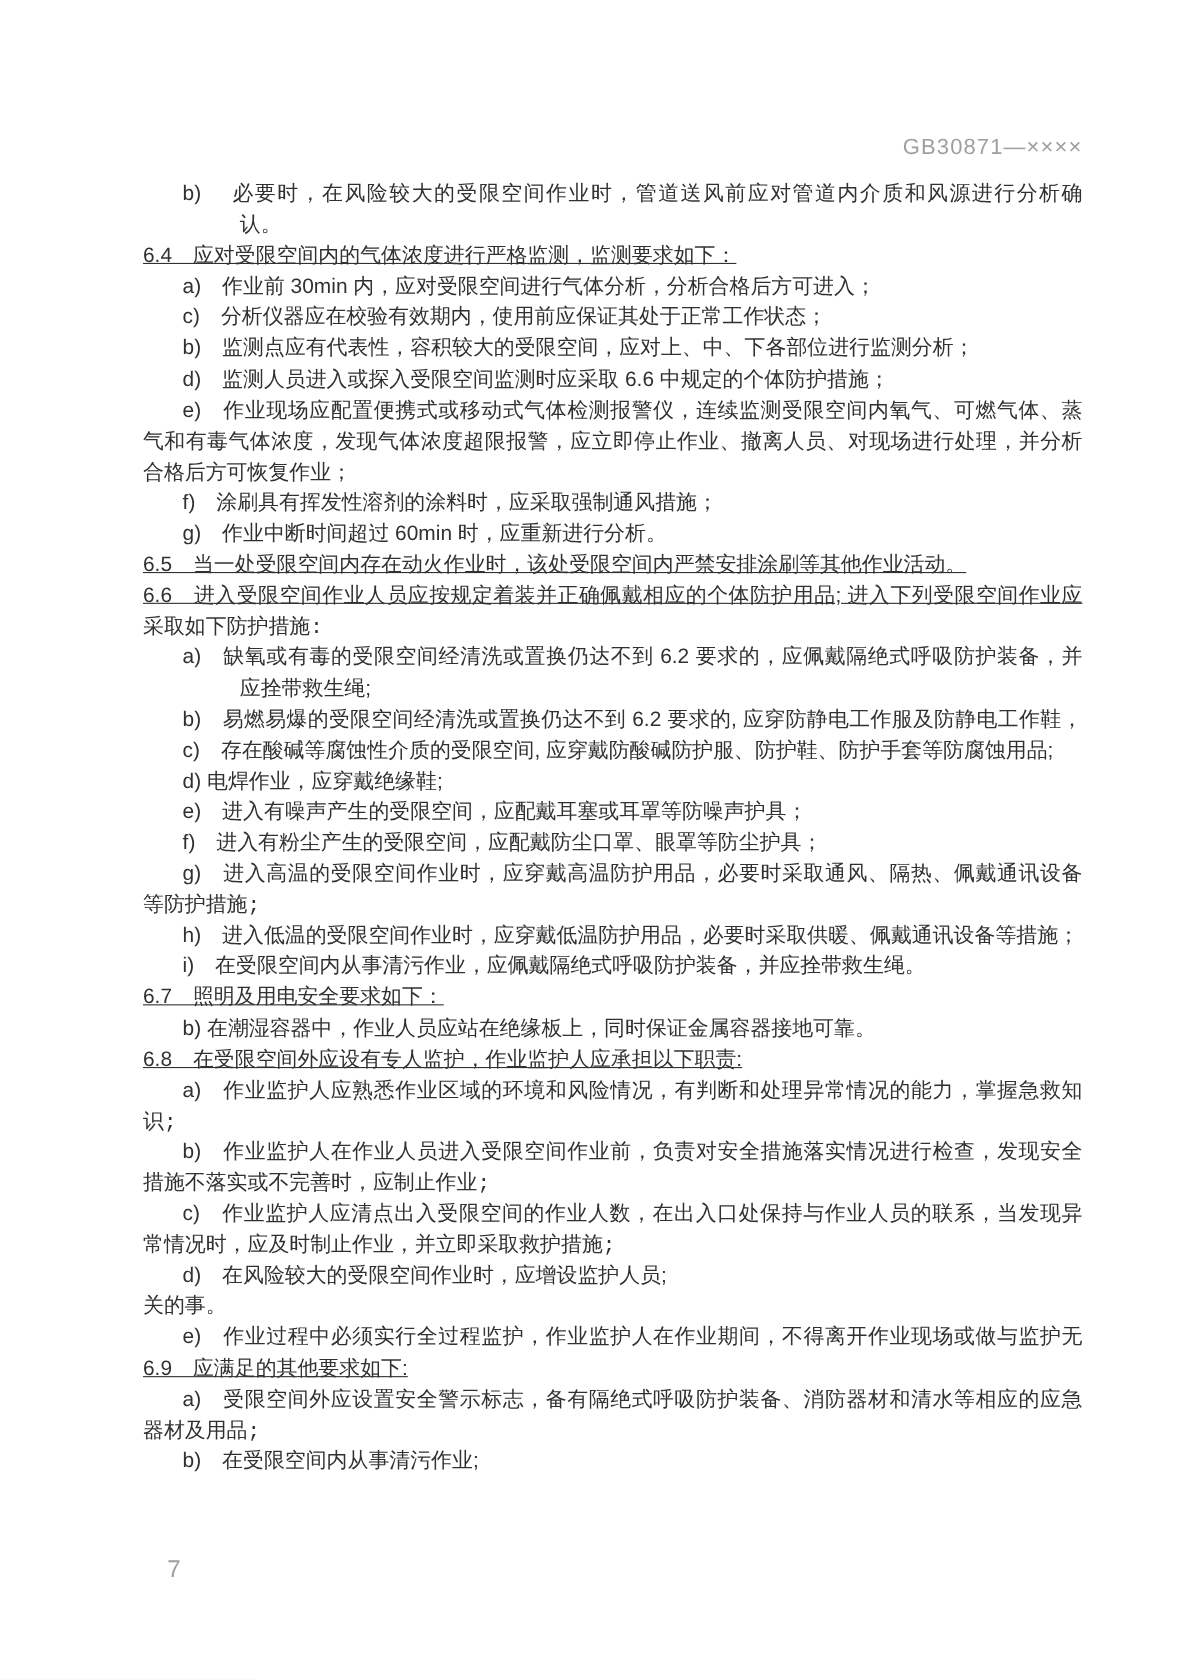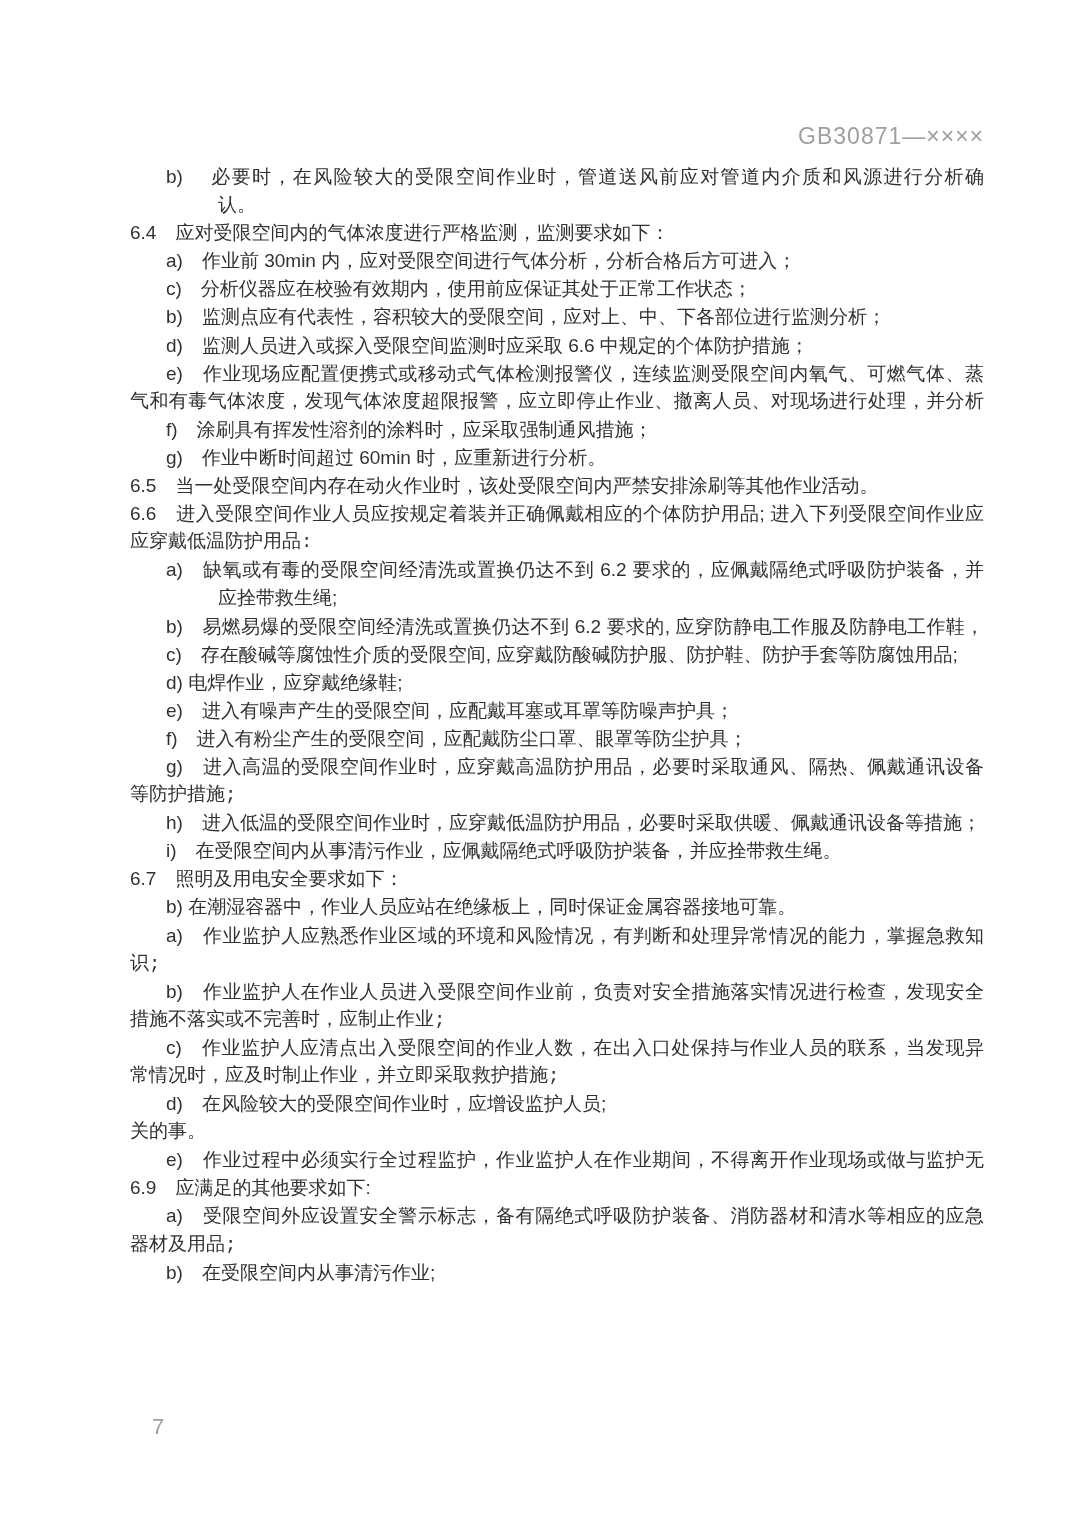--- a/index.html
+++ b/index.html
@@ -12,35 +12,35 @@
     background: #ffffff;
     overflow: hidden;
     font-family: "Liberation Sans", "DejaVu Sans", sans-serif;
   }
   .header {
     position: absolute;
     top: 123px;
     left: 130px;
     right: 96px;
     text-align: right;
-    font-size: 23px;
+    font-size: 20px;
     letter-spacing: 1px;
     color: #9da0a3;
   }
   .content {
     position: absolute;
     top: 163px;
     left: 130px;
     width: 854px;
     font-size: 19px;
     line-height: 28.1px;
     color: #313131;
   }
   .line { min-height: 28.1px; }
-  .line.section { padding-left: 0; }
+  .line.section { padding-left: 0; text-decoration: underline; }
   .line.flush   { padding-left: 0; font-family: Liberation Mono, monospace; }
   .line.item    { padding-left: 36px; }
   .line.hang2   { padding-left: 88px; }
   .line.fill {
     text-align: justify;
     text-align-last: justify;
   }
   .footer {
     position: absolute;
     left: 152px;
@@ -61,38 +61,40 @@
   <div class="content">
       <div class="line item fill">b)　 必要时，在风险较大的受限空间作业时，管道送风前应对管道内介质和风源进行分析确</div>
       <div class="line hang2">认。</div>
       <div class="line section">6.4　应对受限空间内的气体浓度进行严格监测，监测要求如下：</div>
       <div class="line item">a)　作业前 30min 内，应对受限空间进行气体分析，分析合格后方可进入；</div>
       <div class="line item">c)　分析仪器应在校验有效期内，使用前应保证其处于正常工作状态；</div>
       <div class="line item">b)　监测点应有代表性，容积较大的受限空间，应对上、中、下各部位进行监测分析；</div>
       <div class="line item">d)　监测人员进入或探入受限空间监测时应采取 6.6 中规定的个体防护措施；</div>
       <div class="line item fill">e)　作业现场应配置便携式或移动式气体检测报警仪，连续监测受限空间内氧气、可燃气体、蒸</div>
       <div class="line flush fill">气和有毒气体浓度，发现气体浓度超限报警，应立即停止作业、撤离人员、对现场进行处理，并分析</div>
+      <div class="line flush">合格后方可恢复作业；</div>
       <div class="line item">f)　涂刷具有挥发性溶剂的涂料时，应采取强制通风措施；</div>
       <div class="line item">g)　作业中断时间超过 60min 时，应重新进行分析。</div>
       <div class="line section">6.5　当一处受限空间内存在动火作业时，该处受限空间内严禁安排涂刷等其他作业活动。</div>
       <div class="line section fill">6.6　进入受限空间作业人员应按规定着装并正确佩戴相应的个体防护用品; 进入下列受限空间作业应</div>
-      <div class="line flush">应穿戴低温防护用品:</div>
+      <div class="line flush">采取如下防护措施:</div>
       <div class="line item fill">a)　缺氧或有毒的受限空间经清洗或置换仍达不到 6.2 要求的，应佩戴隔绝式呼吸防护装备，并</div>
       <div class="line hang2">应拴带救生绳;</div>
       <div class="line item fill">b)　易燃易爆的受限空间经清洗或置换仍达不到 6.2 要求的, 应穿防静电工作服及防静电工作鞋，</div>
       <div class="line item">c)　存在酸碱等腐蚀性介质的受限空间, 应穿戴防酸碱防护服、防护鞋、防护手套等防腐蚀用品;</div>
       <div class="line item">d) 电焊作业，应穿戴绝缘鞋;</div>
       <div class="line item">e)　进入有噪声产生的受限空间，应配戴耳塞或耳罩等防噪声护具；</div>
       <div class="line item">f)　进入有粉尘产生的受限空间，应配戴防尘口罩、眼罩等防尘护具；</div>
       <div class="line item fill">g)　进入高温的受限空间作业时，应穿戴高温防护用品，必要时采取通风、隔热、佩戴通讯设备</div>
       <div class="line flush">等防护措施;</div>
       <div class="line item">h)　进入低温的受限空间作业时，应穿戴低温防护用品，必要时采取供暖、佩戴通讯设备等措施；</div>
       <div class="line item">i)　在受限空间内从事清污作业，应佩戴隔绝式呼吸防护装备，并应拴带救生绳。</div>
       <div class="line section">6.7　照明及用电安全要求如下：</div>
       <div class="line item">b) 在潮湿容器中，作业人员应站在绝缘板上，同时保证金属容器接地可靠。</div>
+      <div class="line section">6.8　在受限空间外应设有专人监护，作业监护人应承担以下职责:</div>
       <div class="line item fill">a)　作业监护人应熟悉作业区域的环境和风险情况，有判断和处理异常情况的能力，掌握急救知</div>
       <div class="line flush">识;</div>
       <div class="line item fill">b)　作业监护人在作业人员进入受限空间作业前，负责对安全措施落实情况进行检查，发现安全</div>
       <div class="line flush">措施不落实或不完善时，应制止作业;</div>
       <div class="line item fill">c)　作业监护人应清点出入受限空间的作业人数，在出入口处保持与作业人员的联系，当发现异</div>
       <div class="line flush">常情况时，应及时制止作业，并立即采取救护措施;</div>
       <div class="line item">d)　在风险较大的受限空间作业时，应增设监护人员;</div>
       <div class="line flush">关的事。</div>
       <div class="line item fill">e)　作业过程中必须实行全过程监护，作业监护人在作业期间，不得离开作业现场或做与监护无</div>
       <div class="line section">6.9　应满足的其他要求如下:</div>

